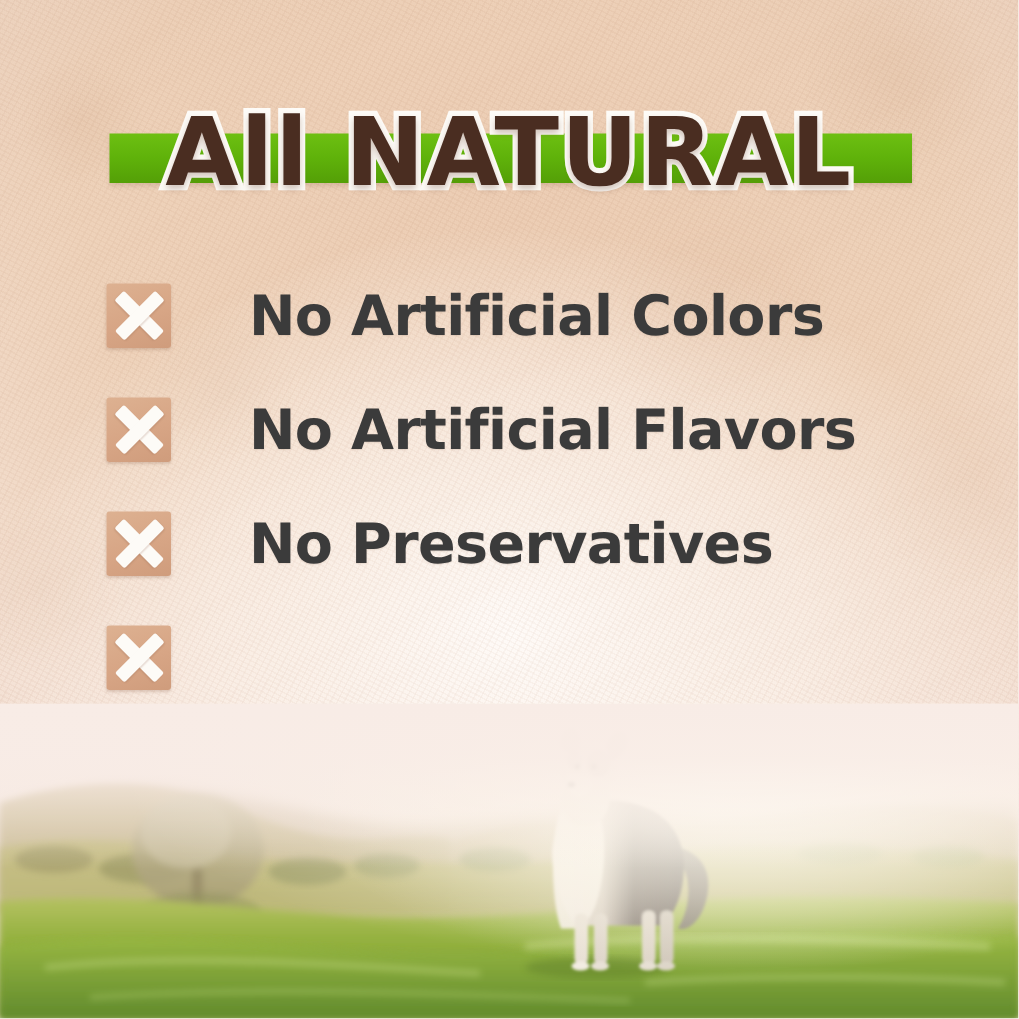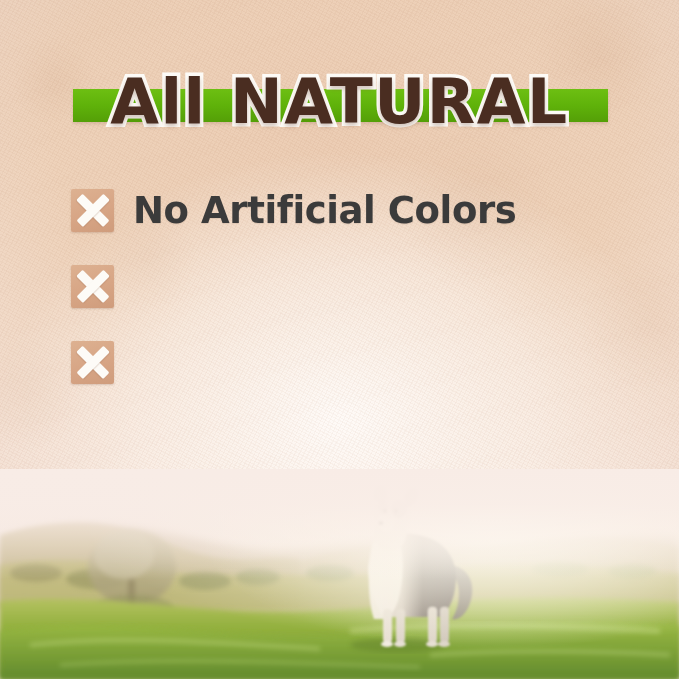--- a/index.html
+++ b/index.html
@@ -107,21 +107,21 @@
     width:38px; height:8.5px;
     margin-left:-19px; margin-top:-4.25px;
     background:#fdfbf7;
     border-radius:1.5px;
     box-shadow:0 1px 1px rgba(150,105,80,.22);
   }
   .xbox .bar.a { transform:rotate(45deg); }
   .xbox .bar.b { transform:rotate(-45deg); }
 
   .claim-label {
-    margin-left:19px;
+    margin-left:52px;
     font-size:37px;
     font-weight:bold;
     color:#3b3b3b;
     font-family:"DejaVu Sans", sans-serif;
     letter-spacing:-0.4px;
     white-space:nowrap;
     text-shadow:0 1px 1px rgba(140,110,95,.18);
   }
 
   
@@ -173,22 +173,30 @@
         <div class="bar b"></div>
       </div>
       <div class="claim-label">No Artificial Colors</div>
     </div>
 
     <div class="claim-row">
       <div class="xbox">
         <div class="bar a"></div>
         <div class="bar b"></div>
       </div>
+      <div class="claim-label">No Artificial Flavors</div>
     </div>
 
+    <div class="claim-row">
+      <div class="xbox">
+        <div class="bar a"></div>
+        <div class="bar b"></div>
+      </div>
+      <div class="claim-label">No Preservatives</div>
+    </div>
 
     <div class="claim-row">
       <div class="xbox">
         <div class="bar a"></div>
         <div class="bar b"></div>
       </div>
     </div>
 
   </div>
 

